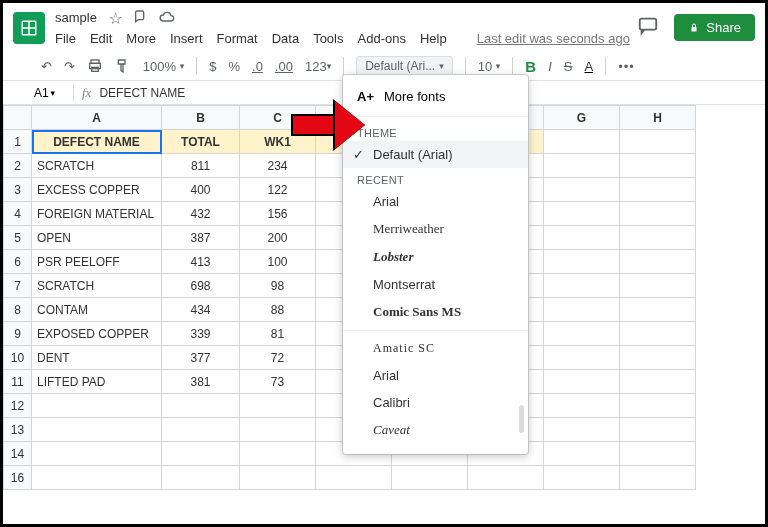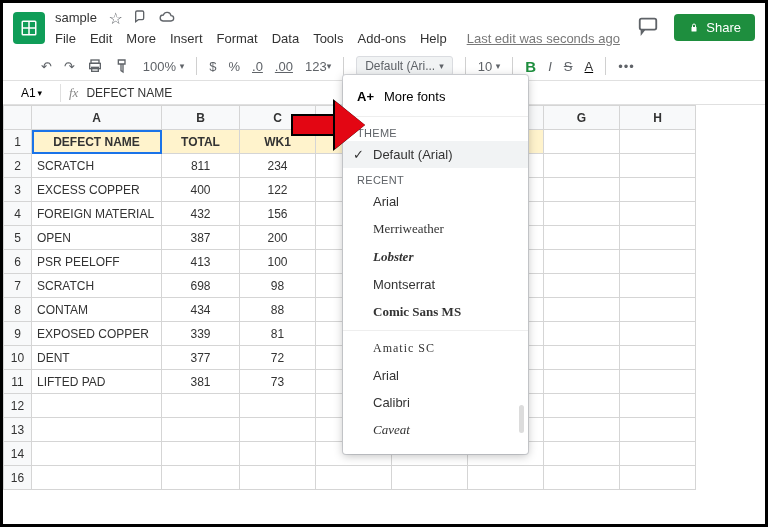--- a/index.html
+++ b/index.html
@@ -24,42 +24,42 @@
     background: #0f9d58;
     border-radius: 4px;
     display: flex; align-items: center; justify-content: center;
     margin-right: 4px;
   }
   .title-block { flex: 0 0 auto; }
   .doc-title { font-size: 13px; font-weight: 400; color: #333; display: inline-block; }
   .title-icons { display: inline-flex; gap: 10px; margin-left: 8px; color:#5f6368; font-size:16px; vertical-align: middle;}
   .menubar { display: flex; gap: 14px; margin-top: 2px; font-size: 13px; color:#333; }
   .menubar span { cursor: default; }
-  .last-edit { color:#787878; text-decoration: underline; margin-left:6px; font-size:13px;}
+  .last-edit { color:#787878; text-decoration: underline; margin-left:16px; font-size:13px;}
   .right-head { margin-left: auto; display:flex; align-items:center; gap:14px; }
   .share-btn { background:#1e8e3e; color:#fff; padding:6px 14px; border-radius:4px; display:flex; align-items:center; gap:6px; font-weight:400; font-size:13px;}
   .toolbar {
     display:flex; align-items:center; gap:12px;
     padding: 4px 14px 4px 38px;
     border-bottom:1px solid #e0e0e0;
     color:#5f6368;
     font-size:13px;
     position:relative;
   }
   .toolbar .sep { width:1px; height:18px; background:#d0d0d0; }
   .tb-item { display:flex; align-items:center; cursor:default; }
   .dropdown-pill { border:1px solid #dadce0; padding:2px 8px; border-radius:3px; background:#fff; font-size:12px; color:#5f6368; display:flex; align-items:center; gap:4px;}
   .dropdown-pill.font { background:#f1f3f4; min-width:84px;}
   .caret { font-size:9px; }
   .bold { color:#1e8e3e; font-weight:bold; font-size:15px;}
   .italic { font-style:italic; }
   .strike { text-decoration: line-through; }
   .txtA { text-decoration: underline; text-decoration-color:#000; color:#333;}
   .more-dots{letter-spacing:1px;}
-  .namebox-row { display:flex; align-items:center; border-bottom:1px solid #e0e0e0; height:24px; }
+  .namebox-row { display:flex; align-items:center; border-bottom:1px solid #e0e0e0; height:24px;padding-left:13px; }
   .namebox { width:58px; text-align:center; font-size:12px; border-right:1px solid #e0e0e0; padding:2px 4px; display:flex;justify-content:center;align-items:center;gap:2px;}
   .fx { font-style:italic; font-family:serif; color:#888; padding:0 8px;}
   .fx-val{font-size:12px;color:#333;}
   .grid-wrap { position:relative; }
   table.sheet { border-collapse:collapse; table-layout:fixed; }
   .sheet td, .sheet th {
     border:1px solid #d5d5d5; height:24px; font-size:12px; padding:0 5px;
     text-align:center; color:#333; overflow:hidden; white-space:nowrap;
   }
   .row-head { background:#f8f9fa; width:28px; font-size:11px; color:#666;}

